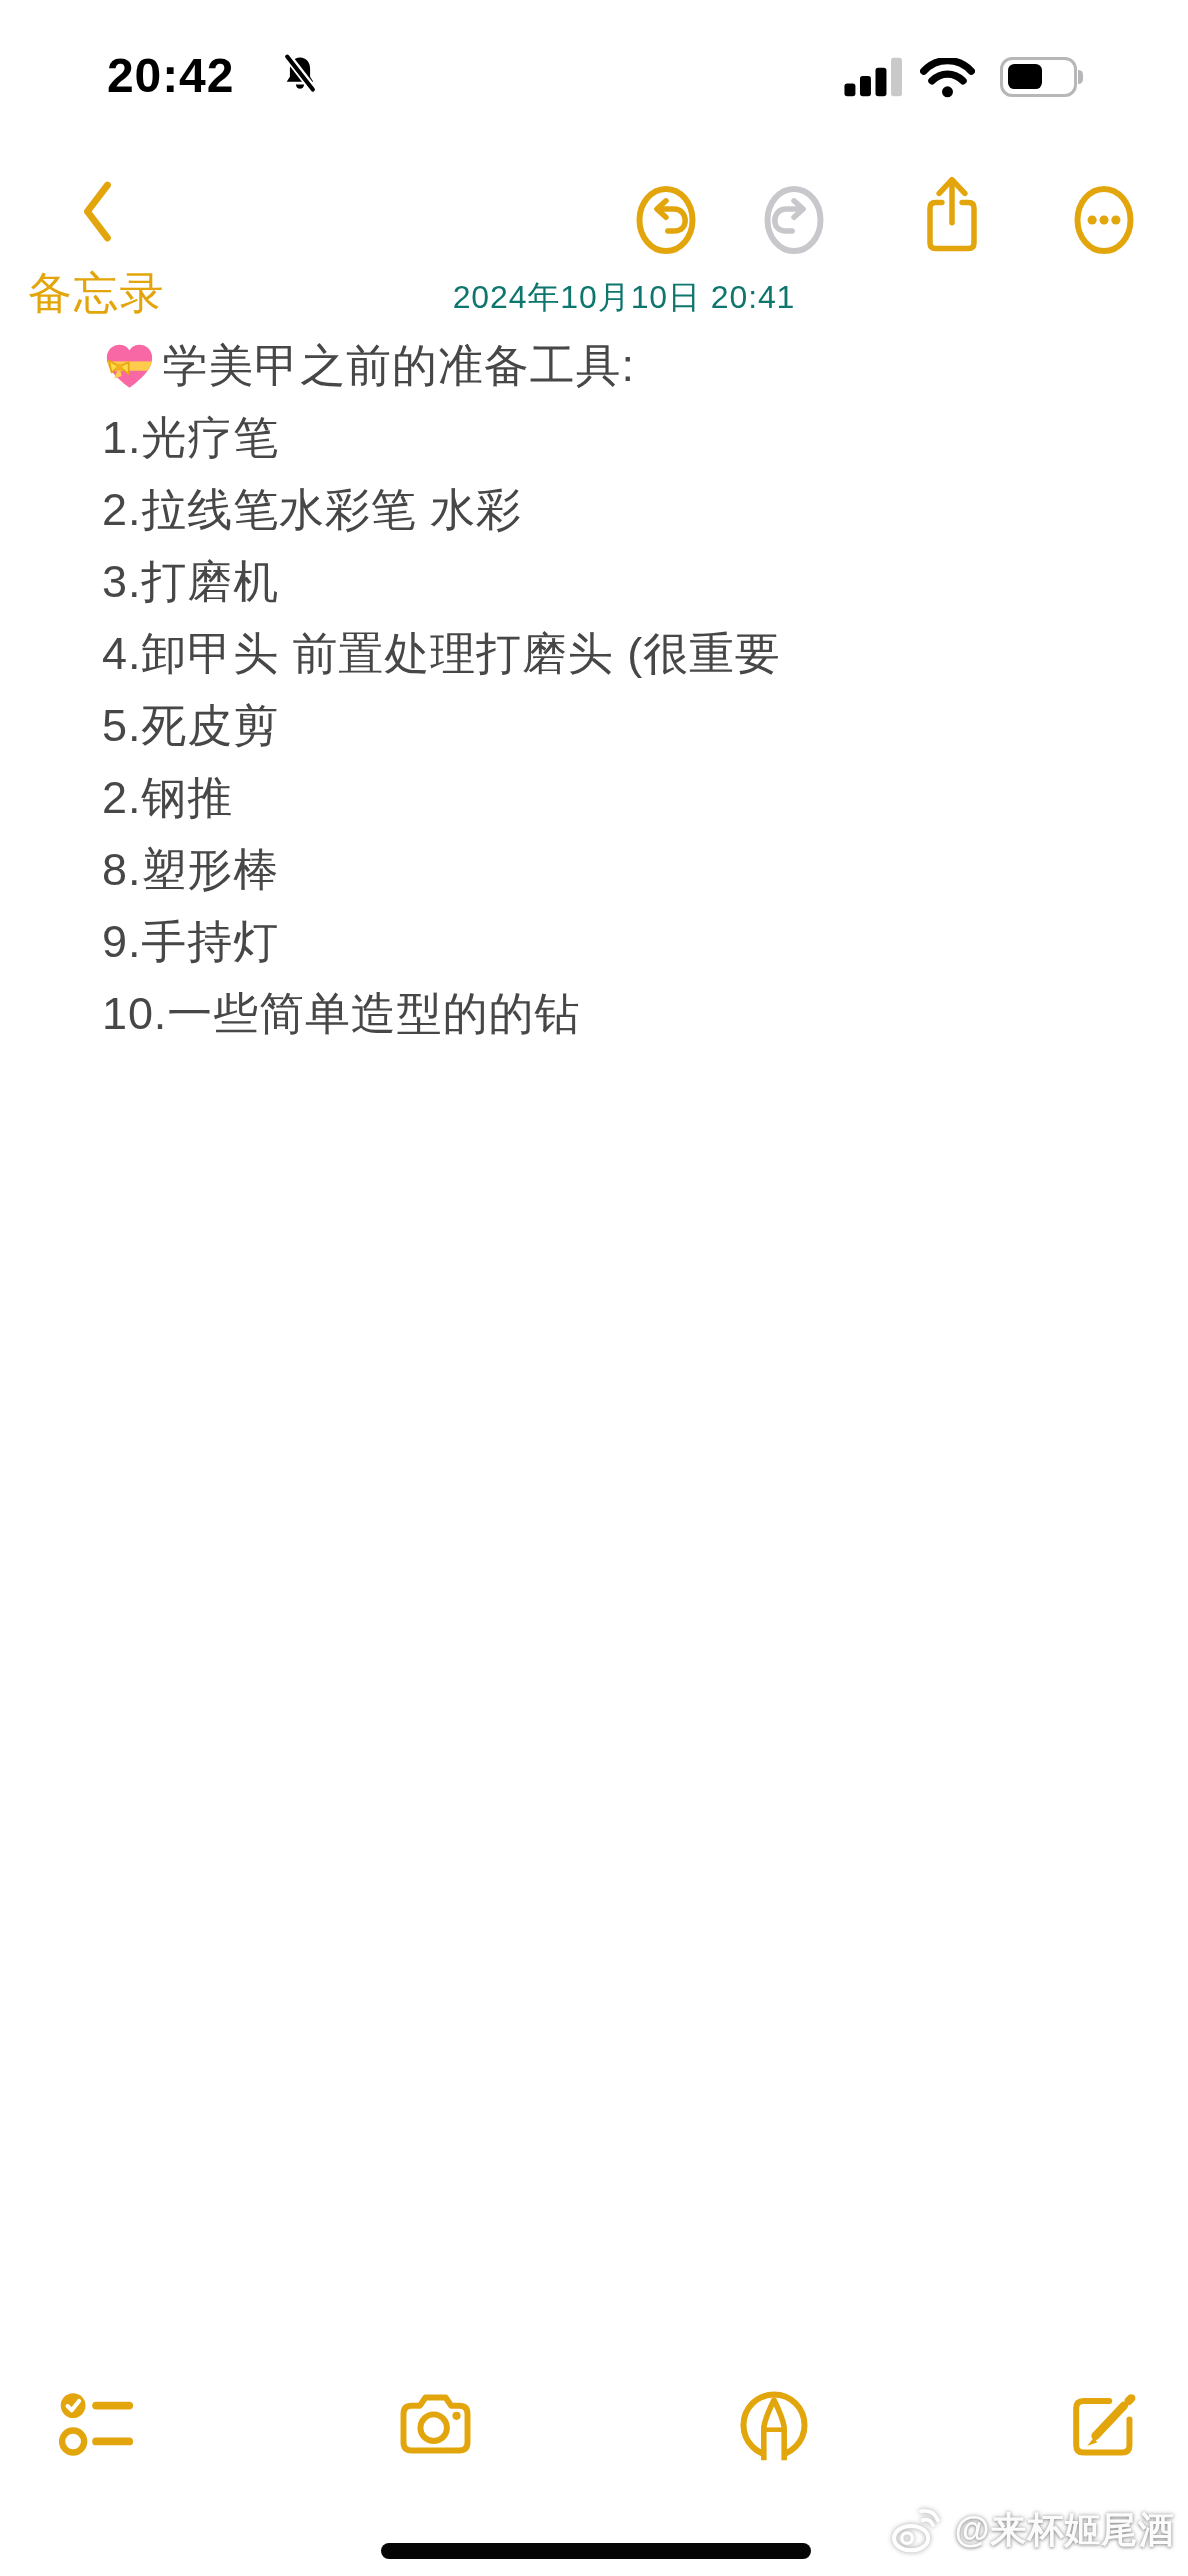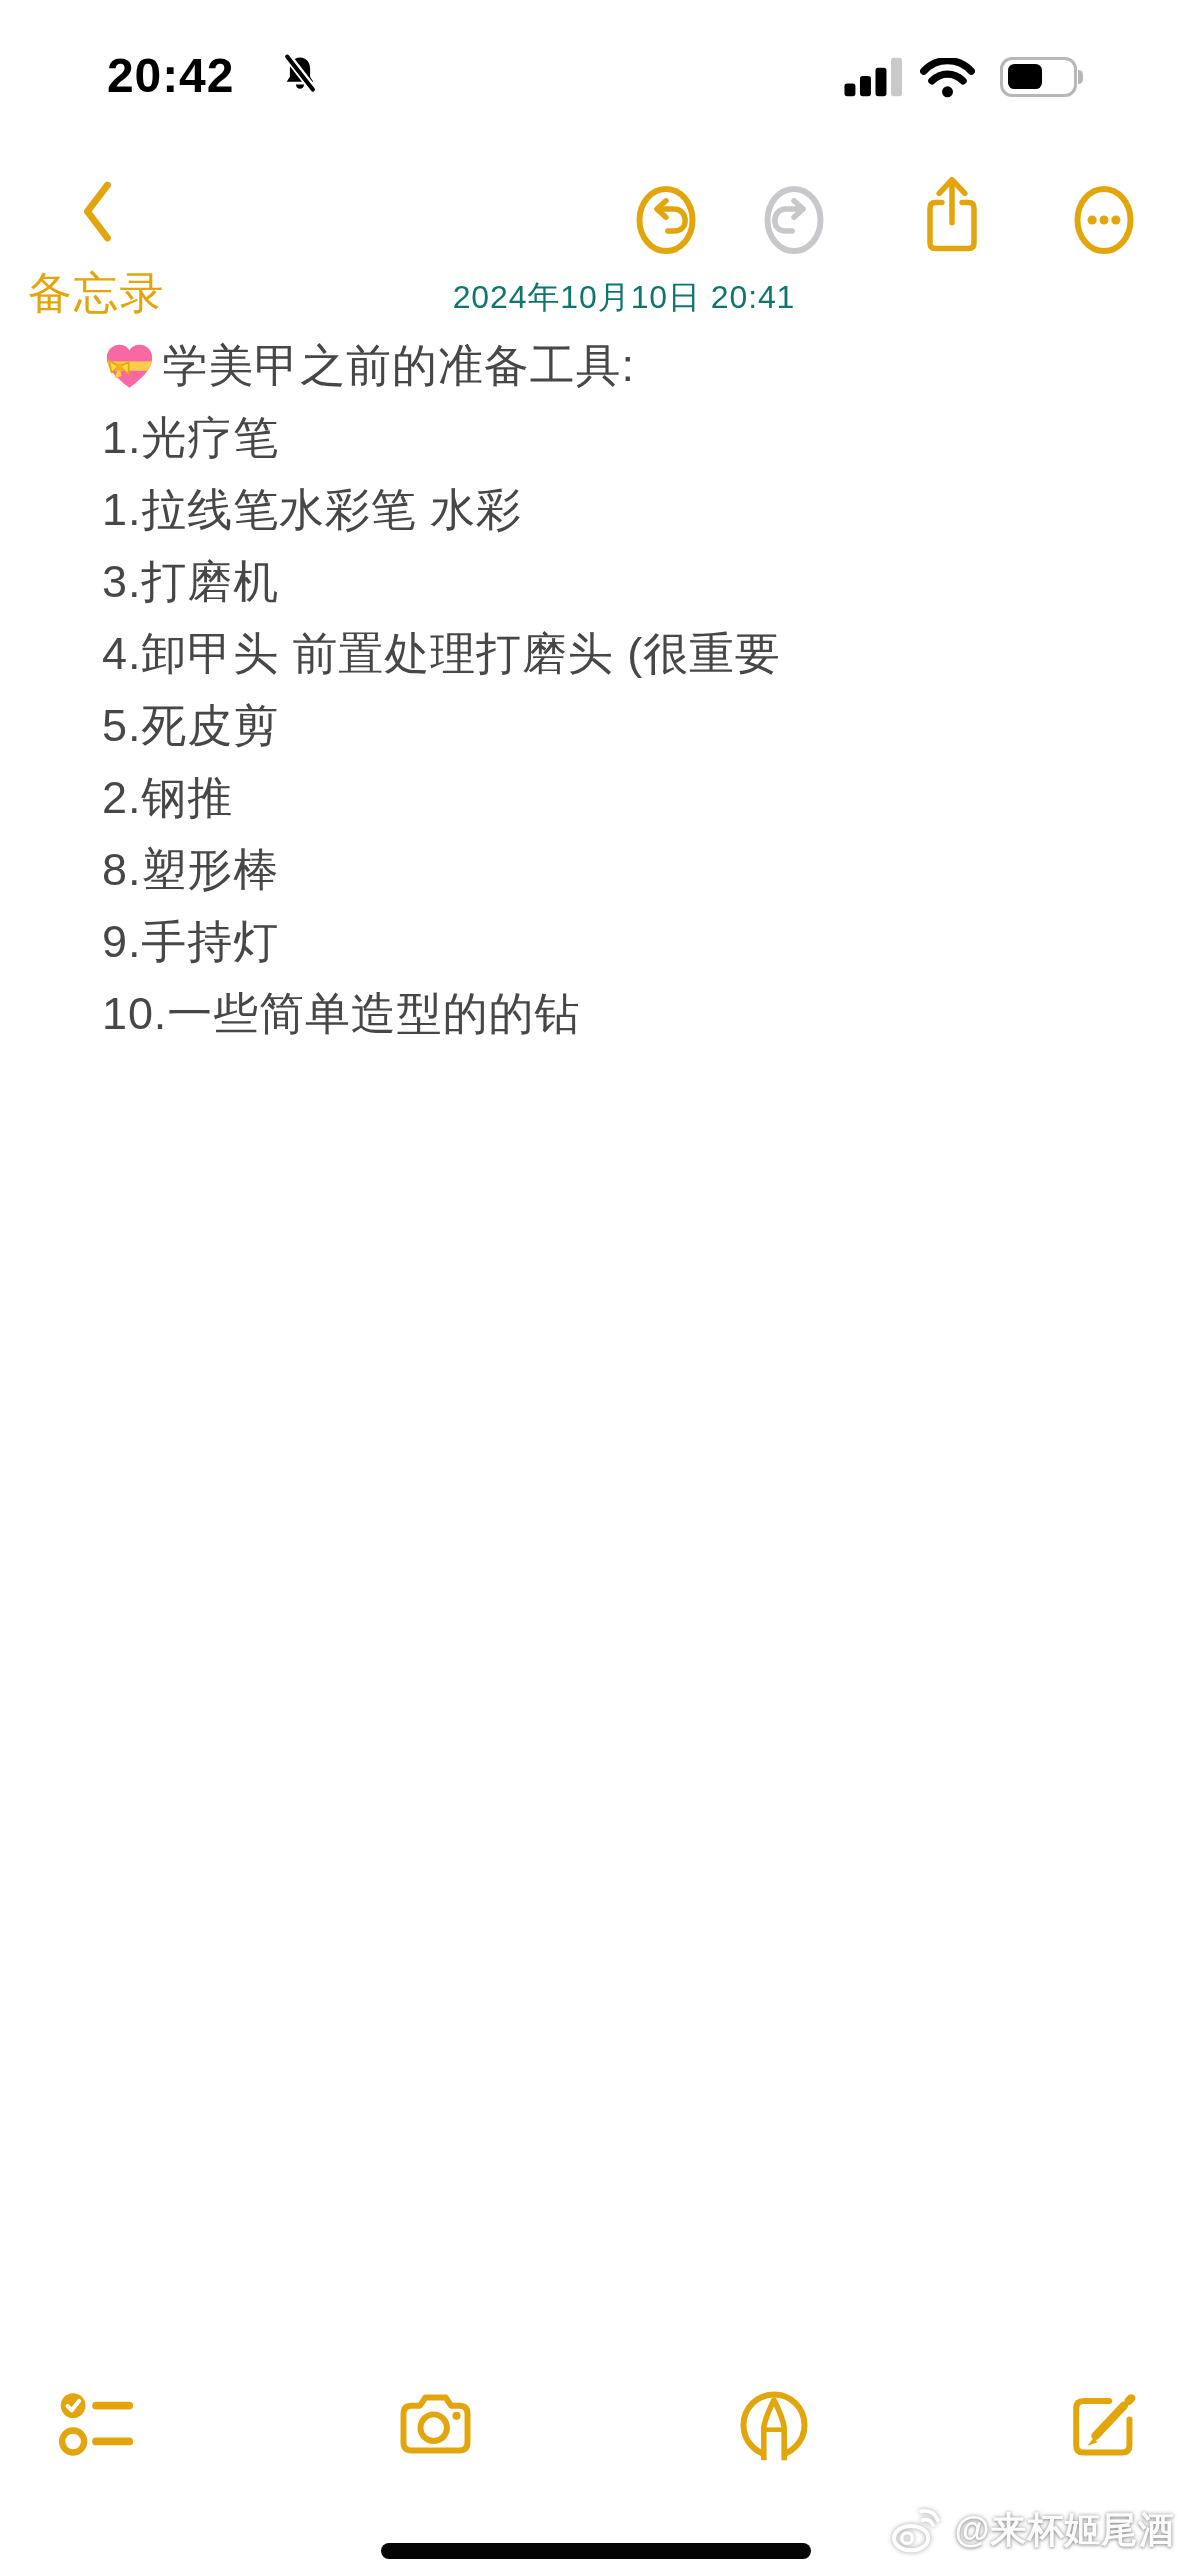--- a/index.html
+++ b/index.html
@@ -141,21 +141,21 @@
           <rect x="3" y="25" width="58" height="11" fill="#FFCB4C" clip-path="url(#hc)"></rect>
           <path d="M20 31 L8 24 L11 38 Z" fill="#FFD94C" stroke="#E7A50F" stroke-width="2" stroke-linejoin="round"></path>
           <path d="M20 31 L31 26 L31 40 Z" fill="#FFD94C" stroke="#E7A50F" stroke-width="2" stroke-linejoin="round"></path>
           <path d="M20 31 L14 45 L23 42 Z" fill="#FFCB4C"></path>
           <circle cx="20" cy="32" r="4" fill="#F3B01F"></circle>
         </svg>
       </span>
       <span>学美甲之前的准备工具:</span>
     </div>
     <div class="line">1.光疗笔</div>
-    <div class="line">1.拉线笔水彩笔 水彩</div>
+    <div class="line">2.拉线笔水彩笔 水彩</div>
     <div class="line">3.打磨机</div>
     <div class="line">4.卸甲头 前置处理打磨头 (很重要</div>
     <div class="line">5.死皮剪</div>
     <div class="line">2.钢推</div>
     <div class="line">8.塑形棒</div>
     <div class="line">9.手持灯</div>
     <div class="line">10.一些简单造型的的钻</div>
   </main>
 
   <button class="tb-btn tb-checklist accent">

